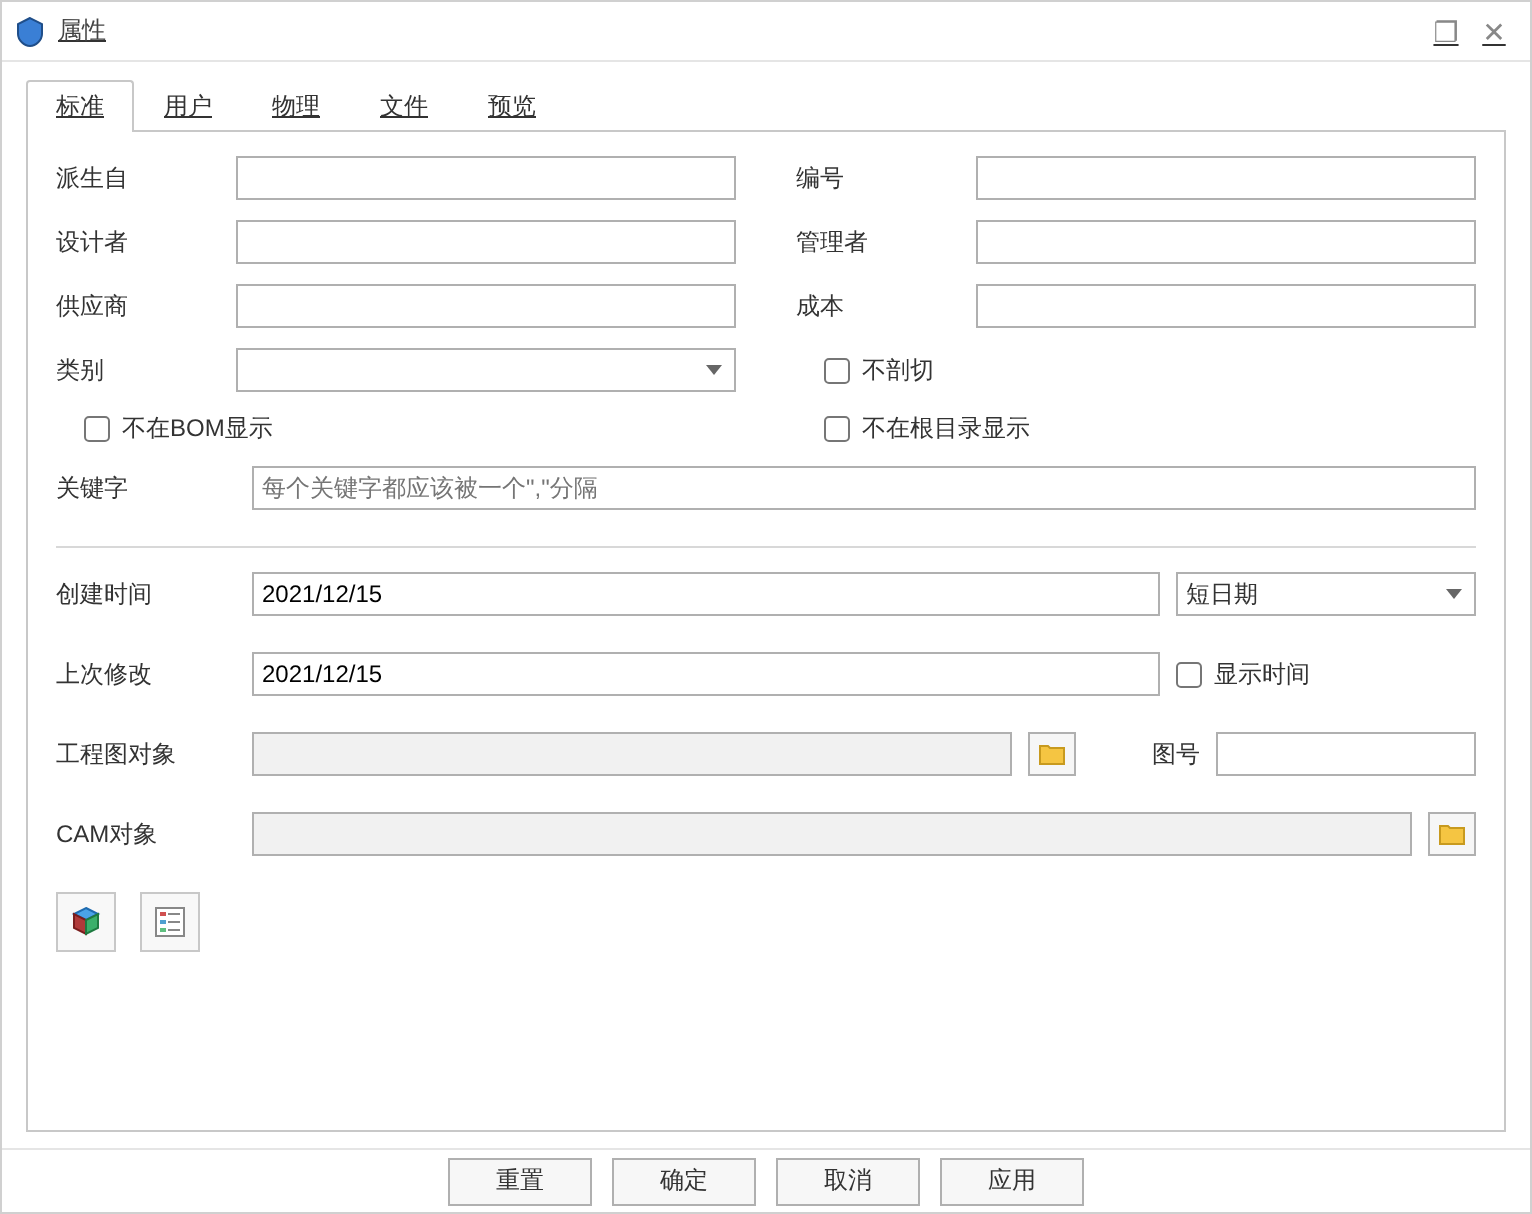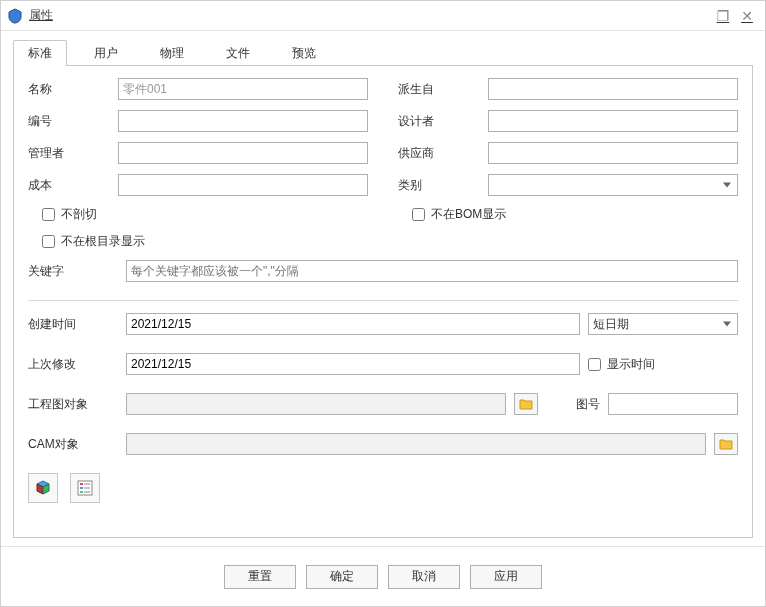--- a/index.html
+++ b/index.html
@@ -32,21 +32,22 @@
   .titlebar .app-icon {
     width: 16px; height: 16px;
     margin-right: 6px;
     display:flex;align-items:center;justify-content:center;
   }
   .titlebar .title { flex:1; color:#444; }
   .titlebar .winbtn { width:24px; text-align:center; color:#888; cursor:default; font-size:14px; }
   .tabbar {
     display:flex;
     padding: 8px 12px 0 12px;
-    gap: 12px;
+    gap: 0;
+    text-decoration: underline;
   }
   .tab {
     padding: 4px 14px;
     border: 1px solid transparent;
     border-bottom: none;
     color:#333;
     cursor:default;
     position:relative;
     top:1px;
   }
@@ -113,21 +114,21 @@
   }
   .smallbtn {
     width:30px;height:30px;
     border:1px solid #c8c8c8;
     background:#f8f8f8;
     display:flex;align-items:center;justify-content:center;
     cursor:default;
   }
   .btnrow { display:flex; gap:12px; margin-top:6px; }
   .footer {
-    height:60px;
+    height:32px;
     display:flex;
     justify-content:center;
     align-items:center;
     gap:10px;
     border-top:1px solid #e5e5e5;
   }
   .btn {
     width:72px; height:24px;
     border:1px solid #b0b0b0;
     background:#f7f7f7;
@@ -156,24 +157,20 @@
     <div class="tab">用户</div>
     <div class="tab">物理</div>
     <div class="tab">文件</div>
     <div class="tab">预览</div>
   </div>
 
   <div class="panel-wrap">
 
     <div class="grid2">
       <div class="field">
-        <label>名称</label>
-        <input class="text-input readonly" readonly="" style="color: rgb(153, 153, 153);" value="零件001">
-      </div>
-      <div class="field">
         <label>派生自</label>
         <input class="text-input" value="" style="">
       </div>
       <div class="field">
         <label>编号</label>
         <input class="text-input" value="" style="">
       </div>
       <div class="field">
         <label>设计者</label>
         <input class="text-input" value="" style="">

